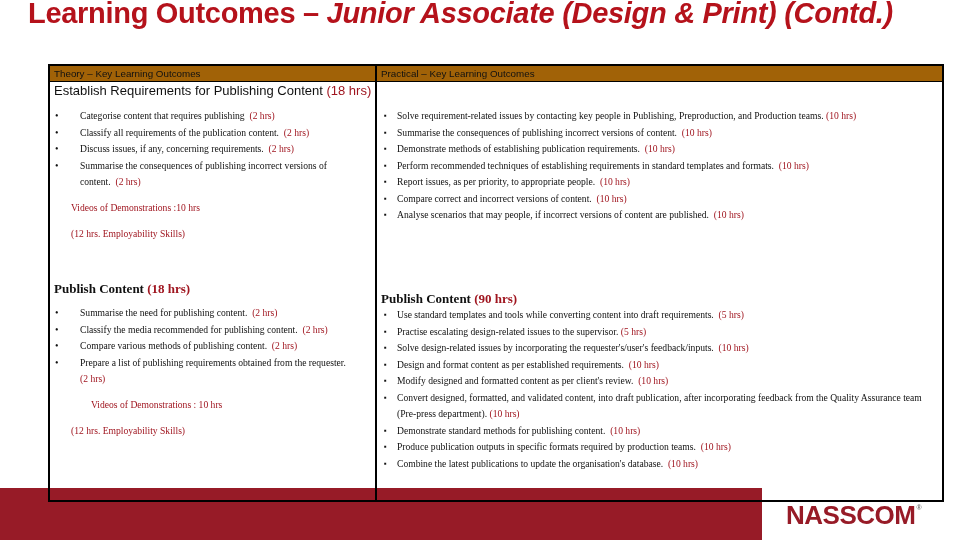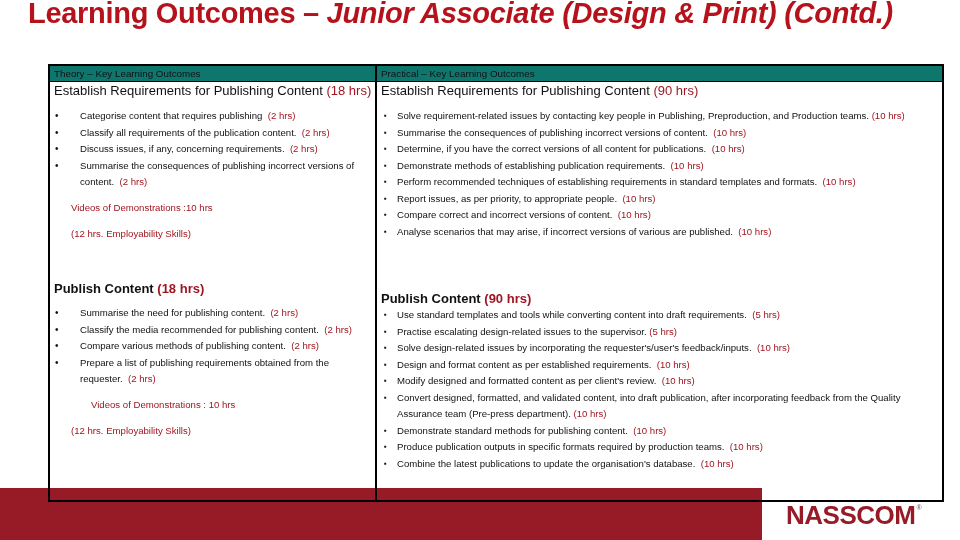--- a/index.html
+++ b/index.html
@@ -27,27 +27,27 @@
   .logo sup { font-size: 7px; color: #777; vertical-align: top; margin-left: 1px; position: relative; top: 4px; }
   .table {
     position: absolute; left: 48px; top: 64px; width: 896px; height: 438px;
     border: 2px solid #000; box-sizing: border-box; background: transparent;
     font-size: 9.6px; line-height: 16.5px;
   }
   .col { position: absolute; top: 0; bottom: 0; }
   .col.left { left: 0; width: 325px; border-right: 2px solid #000; }
   .col.right { left: 327px; right: 0; }
   .hdr {
-    height: 15px; line-height: 15px; background: #0f766e;
+    height: 15px; line-height: 15px; background: #a16207;
     border-bottom: 1.5px solid #000; padding-left: 4px; font-size: 9.8px;
   }
   .sub { padding-left: 4px; font-size: 13px; line-height: 17px; }
   .hrs { color: #a01620; }
   .red { color: #a01620; }
-  .sec { position: absolute; left: 0; right: 16px; }
+  .sec { position: absolute; left: 0; right: 16px; font-family: Liberation Serif, serif; }
   ul { list-style: none; margin: 0; padding: 0; }
   .lst li { position: relative; }
   .left .lst li { padding-left: 30px; padding-right: 4px; }
   .left .lst li::before {
     content: "\2022"; position: absolute; left: 5px; top: 0; font-size: 10px;
   }
   .right .lst li { padding-left: 20px; padding-right: 4px; }
   .right .lst li::before {
     content: "\25AA"; position: absolute; left: 7px; top: 0; font-size: 8px;
   }
@@ -95,35 +95,30 @@
         <li><span>Compare various methods of publishing content.</span>&nbsp; <span class="hrs">(2 hrs)</span></li>
         <li><span>Prepare a list of publishing requirements obtained from the requester.</span>&nbsp; <span class="hrs">(2 hrs)</span></li>
       </ul>
       <div class="note red" style="margin-top:9px; padding-left:24px;">Videos of Demonstrations : 10 hrs</div>
       <div class="note red">(12 hrs. Employability Skills)</div>
     </div>
   </div>
 
   <div class="col right">
     <div class="hdr">Practical – Key Learning Outcomes</div>
-    <div class="sub">
-      <span>Establish Requirements for Publishing Content</span>
-      <span class="hrs">(90 hrs)</span>
-    </div>
 
     <div class="sec" style="top:42px;">
       <ul class="lst">
         <li><span>Solve requirement-related issues by contacting key people in Publishing, Preproduction, and Production teams.</span> <span class="hrs">(10 hrs)</span></li>
         <li><span>Summarise the consequences of publishing incorrect versions of content.</span>&nbsp; <span class="hrs">(10 hrs)</span></li>
-        <li><span>Determine, if you have the correct versions of all content for publications.</span>&nbsp; <span class="hrs">(10 hrs)</span></li>
         <li><span>Demonstrate methods of establishing publication requirements.</span>&nbsp; <span class="hrs">(10 hrs)</span></li>
         <li><span>Perform recommended techniques of establishing requirements in standard templates and formats.</span>&nbsp; <span class="hrs">(10 hrs)</span></li>
         <li><span>Report issues, as per priority, to appropriate people.</span>&nbsp; <span class="hrs">(10 hrs)</span></li>
         <li><span>Compare correct and incorrect versions of content.</span>&nbsp; <span class="hrs">(10 hrs)</span></li>
-        <li><span>Analyse scenarios that may arise, if incorrect versions of various are published.</span>&nbsp; <span class="hrs">(10 hrs)</span></li>
+        <li><span>Analyse scenarios that may people, if incorrect versions of content are published.</span>&nbsp; <span class="hrs">(10 hrs)</span></li>
       </ul>
     </div>
 
     <div class="sec" style="top:224px;">
       <div class="sub bold">
         <span>Publish Content</span>
         <span class="hrs">(90 hrs)</span>
       </div>
       <ul class="lst">
         <li><span>Use standard templates and tools while converting content into draft requirements.</span>&nbsp; <span class="hrs">(5 hrs)</span></li>

